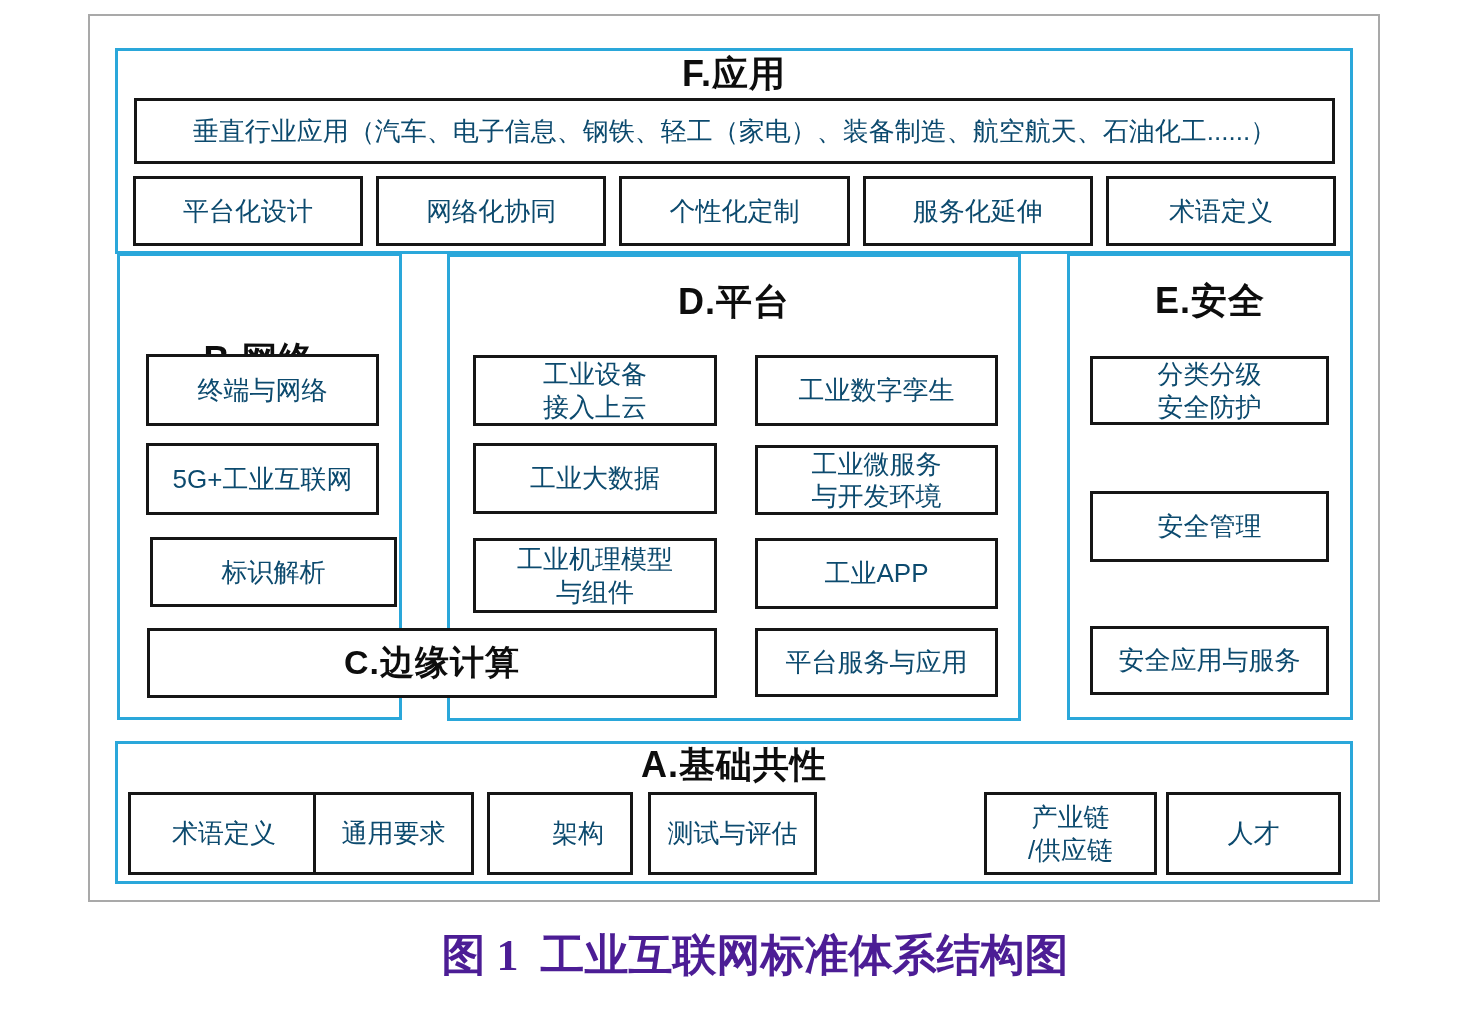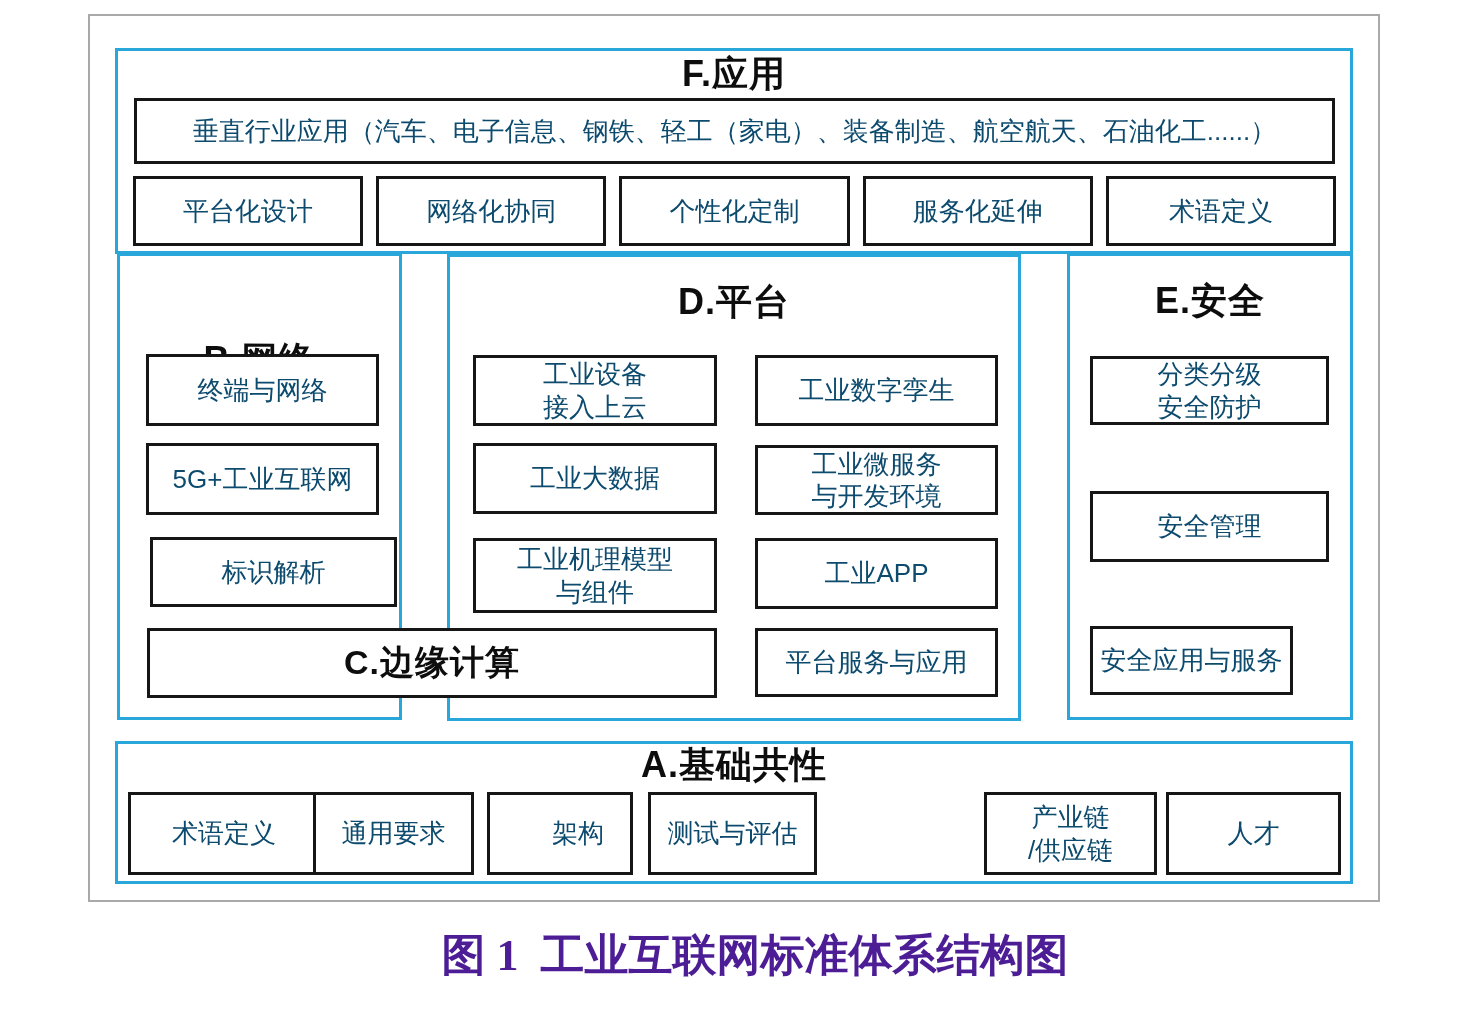--- a/index.html
+++ b/index.html
@@ -73,21 +73,21 @@
   .d-l2 { left: 23px; top: 186px; width: 244px; height: 71px; }
   .d-l3 { left: 23px; top: 281px; width: 244px; height: 75px; }
   .d-r1 { left: 305px; top: 98px;  width: 243px; height: 71px; }
   .d-r2 { left: 305px; top: 188px; width: 243px; height: 70px; }
   .d-r3 { left: 305px; top: 281px; width: 243px; height: 71px; }
   .d-r4 { left: 305px; top: 371px; width: 243px; height: 69px; }
   
   .e-title { top: 24px; }
   .e-box1 { left: 20px; top: 100px; width: 239px; height: 69px; }
   .e-box2 { left: 20px; top: 235px; width: 239px; height: 71px; }
-  .e-box3 { left: 20px; top: 370px; width: 203px; height: 69px; }
+  .e-box3 { left: 20px; top: 370px; width: 239px; height: 69px; }
   
   .c-box {
     position: absolute;
     left: 147px; top: 628px;
     width: 570px; height: 70px;
     border: 3px solid #161616;
     background: #ffffff;
     z-index: 5;
     display: flex;
     align-items: center;

